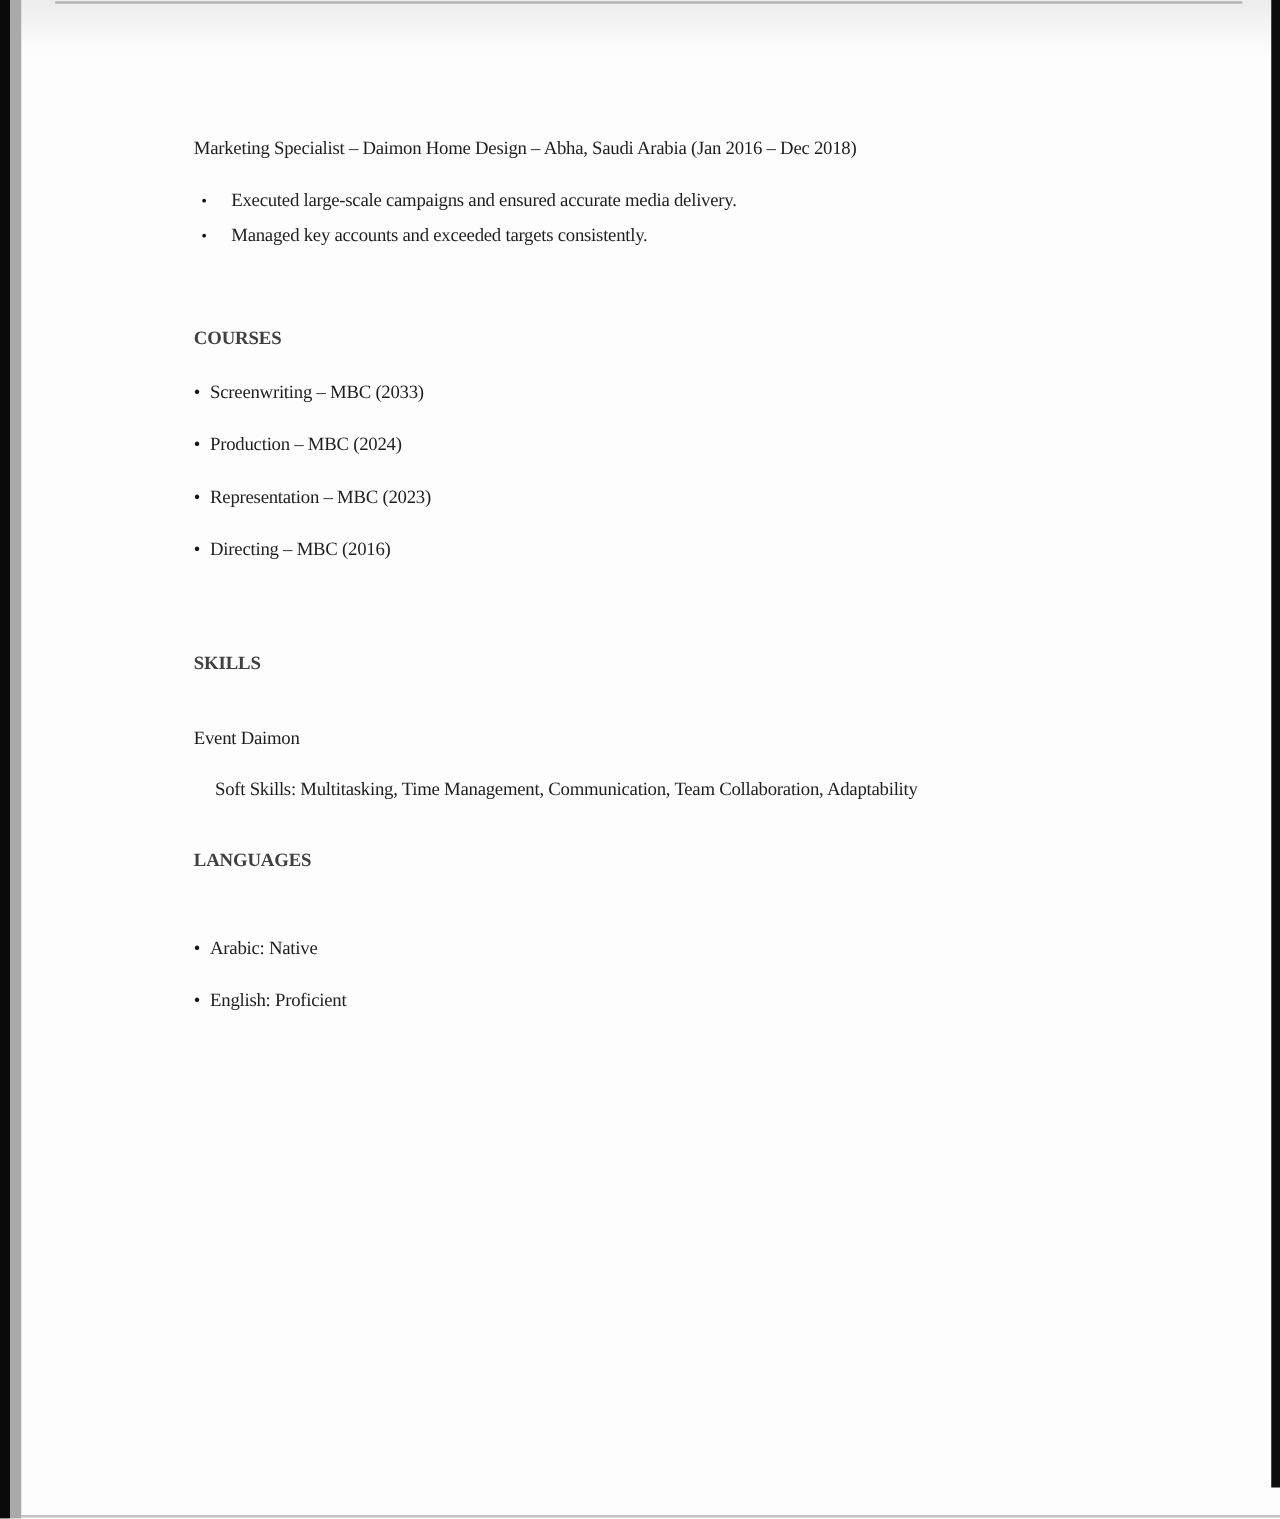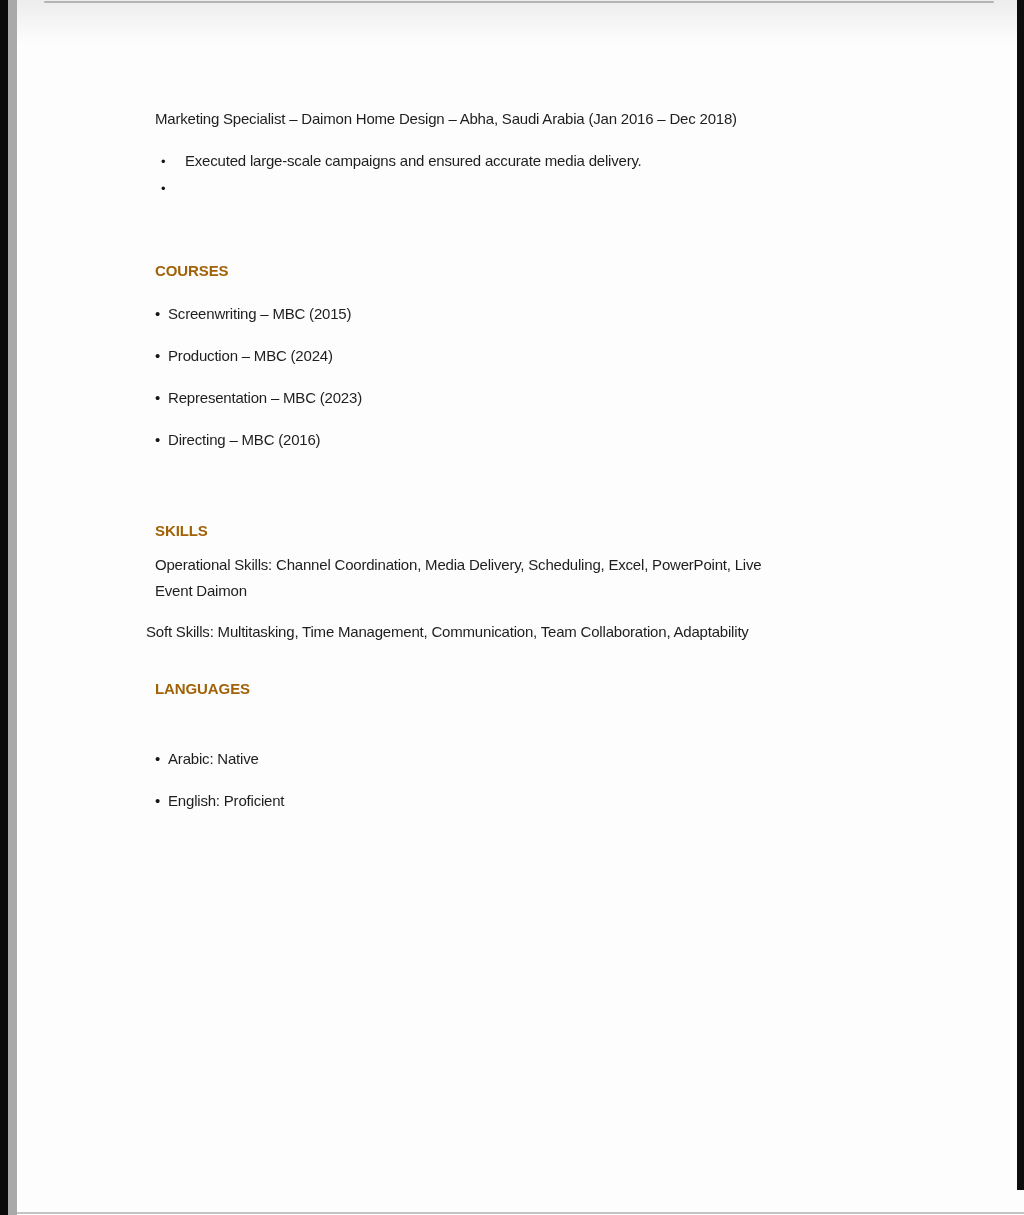--- a/index.html
+++ b/index.html
@@ -1,37 +1,37 @@
 <!DOCTYPE html>
 <html><head>
 <meta charset="utf-8">
 <title>Document</title>
 <style>
   html,body{margin:0;padding:0;background:#ffffff;}
   .screen{
     position:relative;width:1024px;height:1215px;overflow:hidden;
     background:#fdfdfd;
-    font-family:Liberation Sans, sans-serif;
+    font-family:Liberation Serif, serif;
     color:#1c1c1c;
   }
   
   .edge{position:absolute;top:0;}
   .edge-left-black{left:0;width:8px;height:1215px;background:#0a0a0a;}
   .edge-left-gray{left:8px;width:9px;height:1215px;background:#a9a9a9;}
   .edge-right-black{left:1017px;width:7px;height:1190px;background:#0d0d0d;}
   .top-shade{position:absolute;left:17px;top:0;width:1000px;height:58px;
     background:linear-gradient(180deg,rgba(90,90,90,0.10),rgba(255,255,255,0) 75%);}
   .top-line{position:absolute;left:44px;top:1px;width:950px;height:2px;
     background:rgba(110,110,110,0.45);border-radius:2px;}
   .bottom-line{position:absolute;left:17px;top:1212px;width:1007px;height:2px;
     background:rgba(150,150,150,0.55);}
   
   .txt{position:absolute;font-size:15px;letter-spacing:-0.2px;line-height:18px;
     white-space:nowrap;color:#1e1e1e;}
-  .heading{font-weight:700;color:#a16207;letter-spacing:-0.1px;}
+  .heading{font-weight:700;color:#404040;letter-spacing:-0.1px;}
   .lst{display:flex;align-items:baseline;}
   .dot{width:24px;flex:0 0 24px;font-size:13px;color:#151515;}
   .inline-dot{margin-right:8px;color:#151515;}
 </style>
 </head>
 <body>
 
 <div class="screen">
 
   <div class="edge edge-left-black"></div>
@@ -42,43 +42,43 @@
   <div class="bottom-line"></div>
 
   <div class="txt" style="left:155px;top:110px;">Marketing Specialist – Daimon Home Design – Abha, Saudi Arabia (Jan 2016 – Dec 2018)</div>
 
   <div class="txt lst" style="left:161px;top:152px;">
     <span class="dot">•</span>
     <span>Executed large-scale campaigns and ensured accurate media delivery.</span>
   </div>
   <div class="txt lst" style="left:161px;top:180px;">
     <span class="dot">•</span>
+    <span>Managed key accounts and exceeded targets consistently.</span>
   </div>
 
   <div class="txt heading" style="left:155px;top:262px;">COURSES</div>
 
   <div class="txt" style="left:155px;top:305px;">
-    <span class="inline-dot">•</span><span>Screenwriting – MBC (2015)</span>
+    <span class="inline-dot">•</span><span>Screenwriting – MBC (2033)</span>
   </div>
   <div class="txt" style="left:155px;top:347px;text-align:right;">
     <span class="inline-dot">•</span><span>Production – MBC (2024)</span>
   </div>
   <div class="txt" style="left:155px;top:389px;">
     <span class="inline-dot">•</span><span>Representation – MBC (2023)</span>
   </div>
   <div class="txt" style="left:155px;top:431px;">
     <span class="inline-dot">•</span><span>Directing – MBC (2016)</span>
   </div>
 
   <div class="txt heading" style="left:155px;top:522px;">SKILLS</div>
 
-  <div class="txt" style="left:155px;top:556px;">Operational Skills: Channel Coordination, Media Delivery, Scheduling, Excel, PowerPoint, Live</div>
   <div class="txt" style="left:155px;top:582px;">Event Daimon</div>
 
-  <div class="txt" style="left:146px;top:623px;">Soft Skills: Multitasking, Time Management, Communication, Team Collaboration, Adaptability</div>
+  <div class="txt" style="left:172px;top:623px;">Soft Skills: Multitasking, Time Management, Communication, Team Collaboration, Adaptability</div>
 
   <div class="txt heading" style="left:155px;top:680px;">LANGUAGES</div>
 
   <div class="txt" style="left:155px;top:750px;">
     <span class="inline-dot">•</span><span>Arabic: Native</span>
   </div>
   <div class="txt" style="left:155px;top:792px;">
     <span class="inline-dot">•</span><span>English: Proficient</span>
   </div>
 

